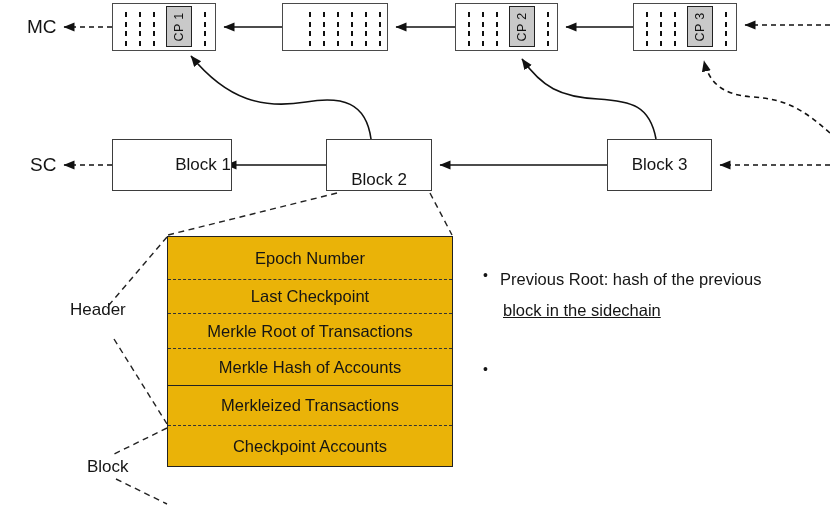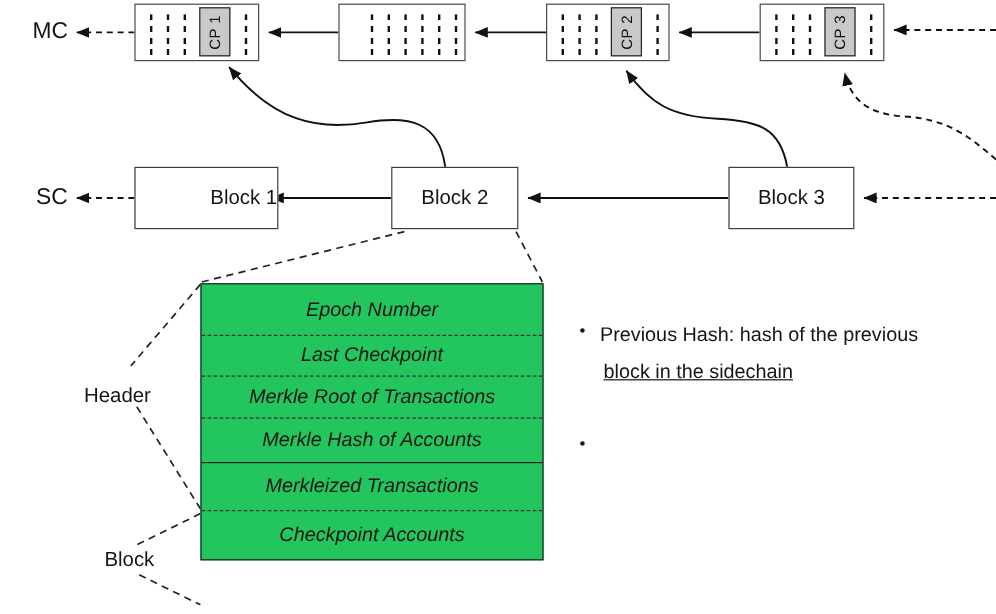--- a/index.html
+++ b/index.html
@@ -25,35 +25,35 @@
   .dc-1{left:26px}.dc-2{left:40px}.dc-3{left:54px}.dc-4{left:68px}.dc-5{left:82px}.dc-6{left:96px}
   .cp{position:absolute;left:53px;top:2px;width:26px;height:41px;background:#c9c9c9;
     border:1.5px solid #222;box-sizing:border-box;display:flex;align-items:center;justify-content:center;}
   .cp span{transform:rotate(-90deg);font-size:12.5px;letter-spacing:.3px;white-space:nowrap;color:#111;}
 
   
   .sc-block{position:absolute;top:139px;height:52px;background:#fff;
     border:1.7px solid #3d3d3d;box-sizing:border-box;
     display:flex;align-items:center;justify-content:center;font-size:17px;color:#151515;}
   .sc-b1{left:112px;width:120px;justify-content:flex-end;}
-  .sc-b2{left:326px;width:106px;}
+  .sc-b2{left:326px;width:106px;align-items:flex-end;}
   .sc-b3{left:607px;width:105px;}
 
   
-  .detail-box{position:absolute;left:167px;top:236px;width:286px;background:#22c55e;
-    border:1.6px solid #222;box-sizing:border-box;font-style:italic;}
+  .detail-box{position:absolute;left:167px;top:236px;width:286px;background:#eab308;
+    border:1.6px solid #222;box-sizing:border-box;}
   .detail-row{display:flex;align-items:center;justify-content:center;
     font-size:16.5px;color:#151515;box-sizing:border-box;}
   .div-dash{border-bottom:1.6px dashed #333;}
   .div-solid{border-bottom:1.7px solid #222;}
   .r1{height:43px}.r2{height:39px}.r3{height:34px}.r4{height:35px}
   .r5{height:37px}.r6{height:40px}.r7{height:40px}
 
   .brace-label{position:absolute;font-size:17px;color:#151515;}
-  .label-header{left:70px;top:320px;}
+  .label-header{left:70px;top:300px;}
   .label-body{left:87px;top:457px;}
 
   
   .notes{position:absolute;left:483px;top:264px;width:345px;}
   .note{display:flex;margin-bottom:32px;}
   .note-bullet{width:17px;font-size:14px;padding-top:3px;color:#151515;}
   .note-lines{font-size:16.5px;line-height:31px;color:#151515;}
   .note-lines .l2{padding-left:3px;text-decoration:underline;}
 
   
@@ -161,21 +161,21 @@
     <div class="detail-row r7">Checkpoint Accounts</div>
   </div>
 
   <div class="brace-label label-header">Header</div>
   <div class="brace-label label-body">Block</div>
 
   <div class="notes">
     <div class="note">
       <div class="note-bullet">•</div>
       <div class="note-lines">
-        <div class="l1">Previous Hash: hash of the previous</div>
+        <div class="l1">Previous Root: hash of the previous</div>
         <div class="l2">block in the sidechain</div>
       </div>
     </div>
     <div class="note">
       <div class="note-bullet">•</div>
     </div>
   </div>
 
 </div>
 

